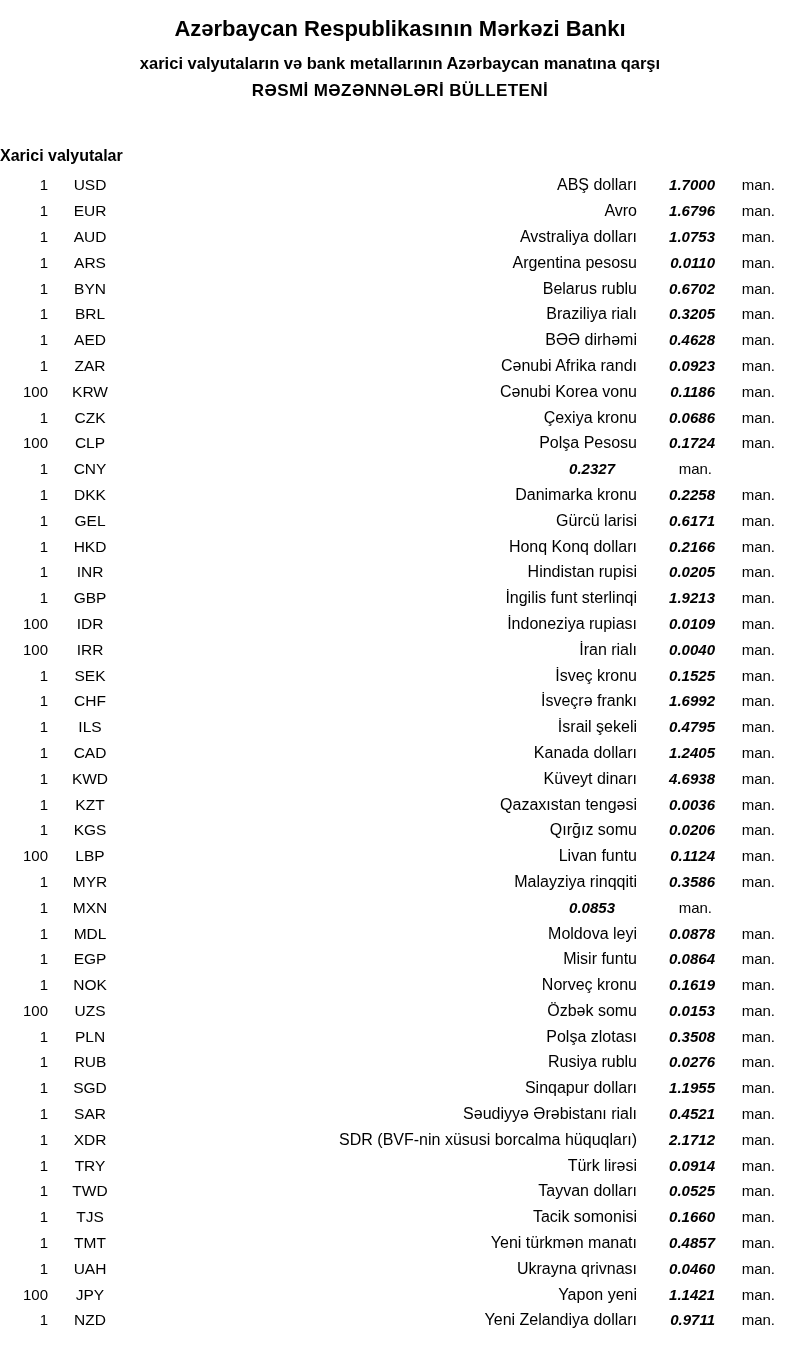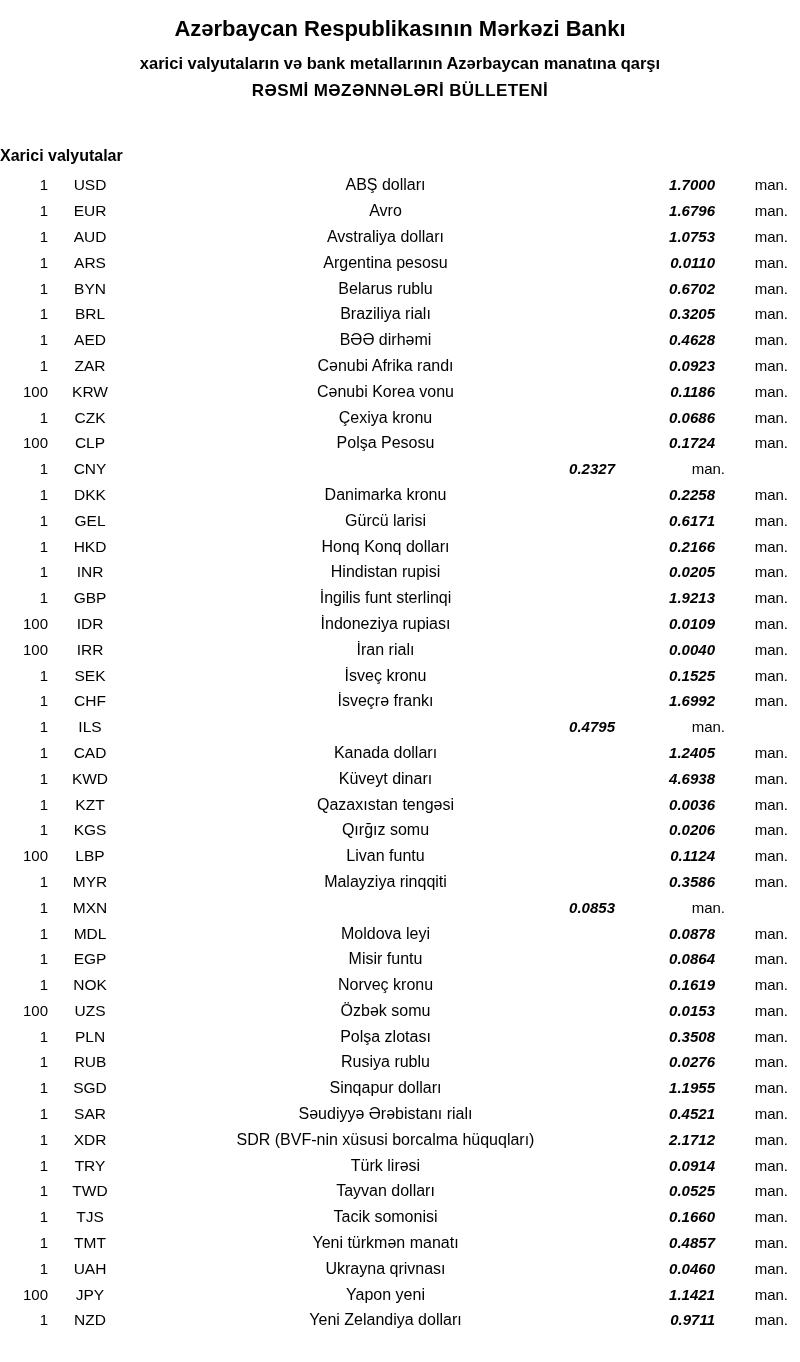--- a/index.html
+++ b/index.html
@@ -64,35 +64,35 @@
   }
   .qty {
     text-align: right;
     font-size: 15px;
   }
   .code {
     text-align: center;
     font-size: 15.5px;
   }
   .name {
-    text-align: center;
+    text-align: right;
     padding-left: 2px;
     overflow: hidden;
   }
   .rate {
     text-align: right;
     font-weight: bold;
     font-style: italic;
     font-size: 15px;
     padding-right: 22px;
     box-sizing: border-box;
   }
   .unit {
     text-align: right;
-    padding-right: 12px;
+    padding-right: 25px;
     box-sizing: border-box;
     font-size: 15px;
   }
 </style>
 </head>
 <body>
 
 <div class="page">
   <div class="header">
     <h1 class="bank-name">Azərbaycan Respublikasının Mərkəzi Bankı</h1>
@@ -266,20 +266,21 @@
     <span class="qty">1</span>
     <span class="code">CHF</span>
     <span class="name">İsveçrə frankı</span>
     <span class="rate">1.6992</span>
     <span class="unit">man.</span>
   </div>
 
   <div class="row">
     <span class="qty">1</span>
     <span class="code">ILS</span>
+    <span class="name">İsrail şekeli</span>
     <span class="rate">0.4795</span>
     <span class="unit">man.</span>
   </div>
 
   <div class="row">
     <span class="qty">1</span>
     <span class="code">CAD</span>
     <span class="name">Kanada dolları</span>
     <span class="rate">1.2405</span>
     <span class="unit">man.</span>

